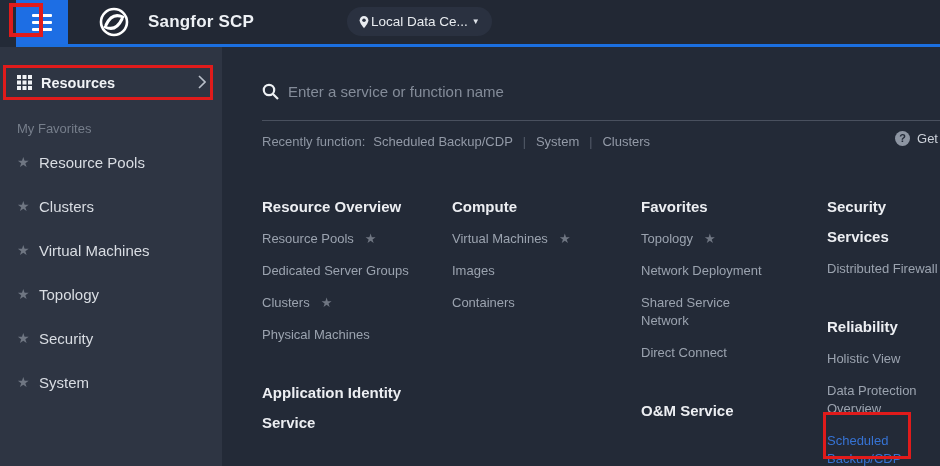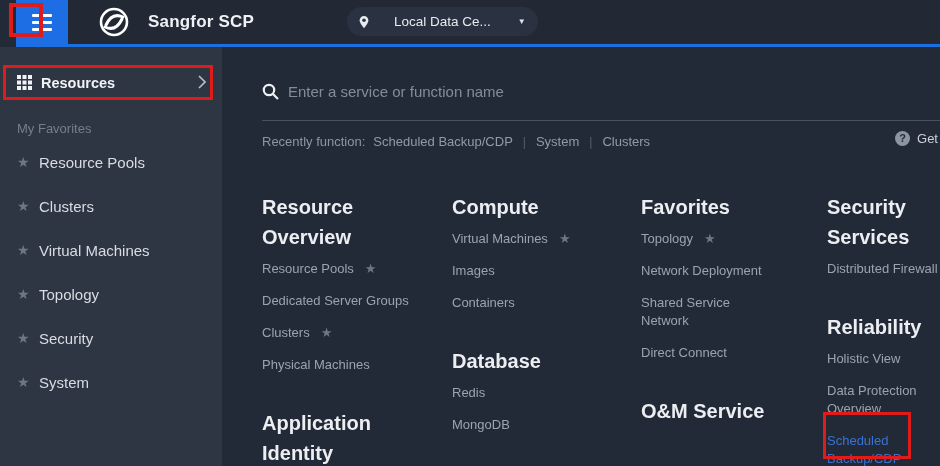--- a/index.html
+++ b/index.html
@@ -10,21 +10,21 @@
   .topbar { position:absolute; left:16px; top:0; width:940px; height:47px;
             background:#222834; border-bottom:3px solid #1b6fe0; display:flex; align-items:center; }
   .hamburger-btn { position:absolute; left:0; top:0; width:52px; height:44px; background:#1d6ee4;
                    display:flex; align-items:center; justify-content:center; cursor:pointer; }
   .hamburger-icon { display:flex; flex-direction:column; gap:4px; }
   .hamburger-icon i { display:block; width:20px; height:3px; background:#ffffff; border-radius:1px; }
   .brand { position:absolute; left:82px; top:0; height:44px; display:flex; align-items:center; gap:18px; }
   .logo-svg { display:block; }
   .app-title { color:#eef1f5; font-size:17px; font-weight:600; letter-spacing:.2px; }
   .region-pill { position:absolute; left:331px; top:7px; height:29px; padding:0 12px 0 10px;
-                 background:#2a3140; border-radius:15px; display:flex; align-items:center; gap:23px; cursor:pointer;justify-content:center; }
+                 background:#2a3140; border-radius:15px; display:flex; align-items:center; gap:0; cursor:pointer;justify-content:center; }
   .region-label { color:#e8ebef; font-size:13.5px; }
   .caret-down { color:#dfe3e9; font-size:8px; margin-left:4px; }
 
   
   .sidebar { position:absolute; left:0; top:47px; width:222px; height:465px; background:#2e3543; }
   .resources-row { position:absolute; left:0; top:18px; width:222px; height:35px;
                    display:flex; align-items:center; padding-left:17px; cursor:pointer; }
   .resources-label { color:#f1f3f6; font-size:14.5px; font-weight:700; margin-left:9px; }
   .chevron-right { position:absolute; right:16px; top:10px; }
   .fav-heading { position:absolute; left:17px; top:74px; color:#767e8b; font-size:13px; }
@@ -51,21 +51,21 @@
   .help-label { color:#ccd1d9; font-size:13px; }
 
   
   .menu-cols { position:absolute; left:0; top:145px; width:718px; }
   .menu-col { position:absolute; top:0; }
   .menu-col:nth-child(1) { left:40px;  width:150px; }
   .menu-col:nth-child(2) { left:230px; width:150px; }
   .menu-col:nth-child(3) { left:419px; width:132px; }
   .menu-col:nth-child(4) { left:605px; width:122px; }
   .menu-section + .menu-section { margin-top:34px; }
-  .sec-title { color:#eceef2; font-size:20px; font-weight:700; line-height:30px; margin-bottom:8px; }
+  .sec-title { color:#eceef2; font-size:15px; font-weight:700; line-height:30px; margin-bottom:8px; }
   .menu-col:nth-child(1) .menu-section:nth-child(2) .sec-title { max-width:140px; }
   .menu-item { color:#9ba3af; font-size:13px; line-height:18px; margin-bottom:14px; cursor:pointer; }
   .menu-item .mi-star { color:#6f7682; font-size:13px; margin-left:11px; }
   .menu-item.link { color:#3673d4; }
 
   
   .hl-box { position:absolute; border:3px solid #e01b1b; pointer-events:none; }
   .hl-hamburger { left:9px; top:3px; width:34px; height:34px; border-width:4px; }
   .hl-resources { left:3px; top:65px; width:210px; height:35px; }
   .hl-scheduled { left:823px; top:412px; width:88px; height:47px; }
@@ -182,25 +182,20 @@
             <div class="sec-title">Application Identity Service</div>
           </div>
         </div>
         <div class="menu-col">
           <div class="menu-section">
             <div class="sec-title">Compute</div>
             <div class="menu-item"><span>Virtual Machines</span><span class="mi-star">★</span></div>
             <div class="menu-item"><span>Images</span></div>
             <div class="menu-item"><span>Containers</span></div>
           </div>
-          <div class="menu-section">
-            <div class="sec-title">Database</div>
-            <div class="menu-item"><span>Redis</span></div>
-            <div class="menu-item"><span>MongoDB</span></div>
-          </div>
         </div>
         <div class="menu-col">
           <div class="menu-section">
             <div class="sec-title">Favorites</div>
             <div class="menu-item"><span>Topology</span><span class="mi-star">★</span></div>
             <div class="menu-item"><span>Network Deployment</span></div>
             <div class="menu-item"><span>Shared Service Network</span></div>
             <div class="menu-item"><span>Direct Connect</span></div>
           </div>
           <div class="menu-section">

